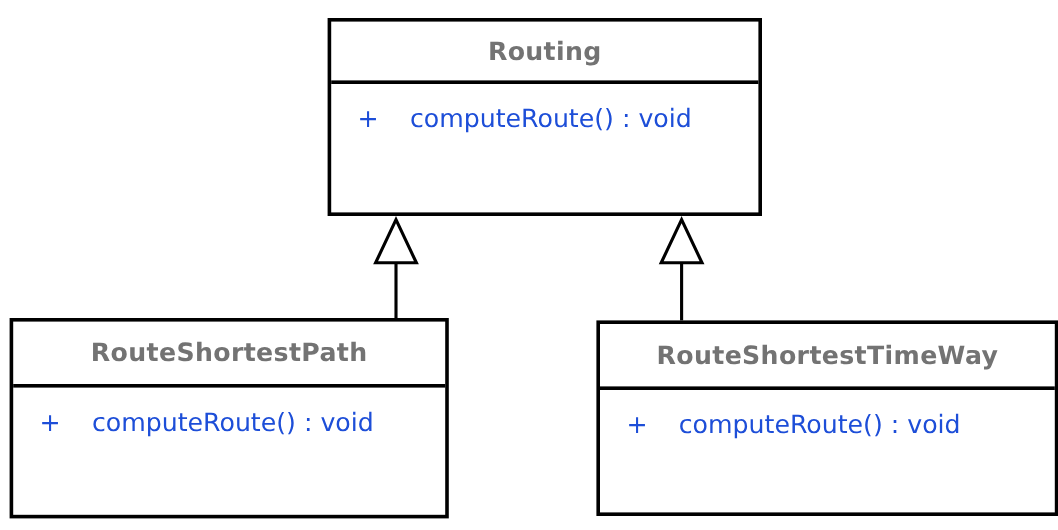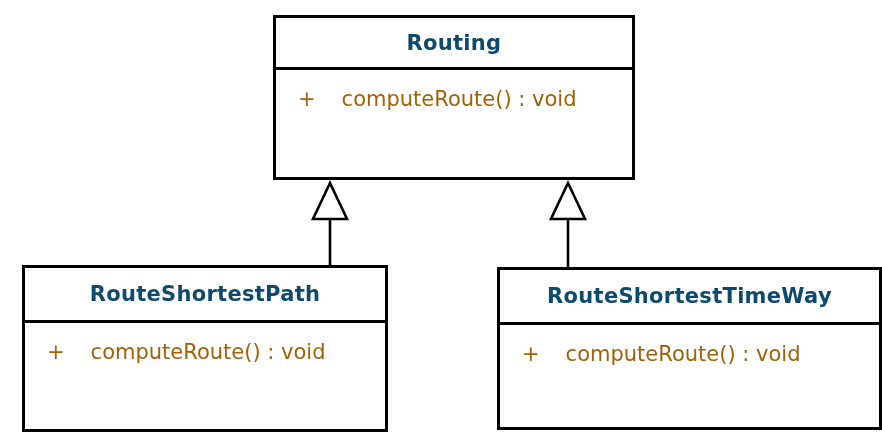--- a/index.html
+++ b/index.html
@@ -30,43 +30,43 @@
     box-sizing: border-box;
     border: 3px solid #000000;
     background: #ffffff;
   }
   .class-title {
     box-sizing: content-box;
     border-bottom: 3px solid #000000;
     text-align: center;
     font-weight: bold;
     font-size: 21px;
-    color: #0c4a6e;
+    color: #737373;
     letter-spacing: 0.3px;
     display: flex;
     align-items: center;
     justify-content: center;
   }
   .class-methods {
     padding: 17px 0 0 22px;
   }
   .method-row {
     font-size: 21px;
-    color: #a16207;
+    color: #1d4ed8;
     white-space: nowrap;
   }
   .method-row .vis {
     display: inline-block;
     min-width: 16px;
     margin-right: 26px;
   }
   
   #box-routing        { left: 273px; top: 15px;  width: 362px; height: 165px; }
   #box-routing .class-title { height: 49px; }
-  #box-shortest-path  { left: 22px;  top: 265px; width: 366px; height: 167px; }
+  #box-shortest-path  { left: 8px;  top: 265px; width: 366px; height: 167px; }
   #box-shortest-path .class-title { height: 52px; }
   #box-time-way       { left: 497px; top: 267px; width: 385px; height: 163px; }
   #box-time-way .class-title { height: 52px; }
 </style>
 </head>
 <body>
 
 <div class="canvas">
 
   <svg class="edges" viewBox="0 0 882 442">

